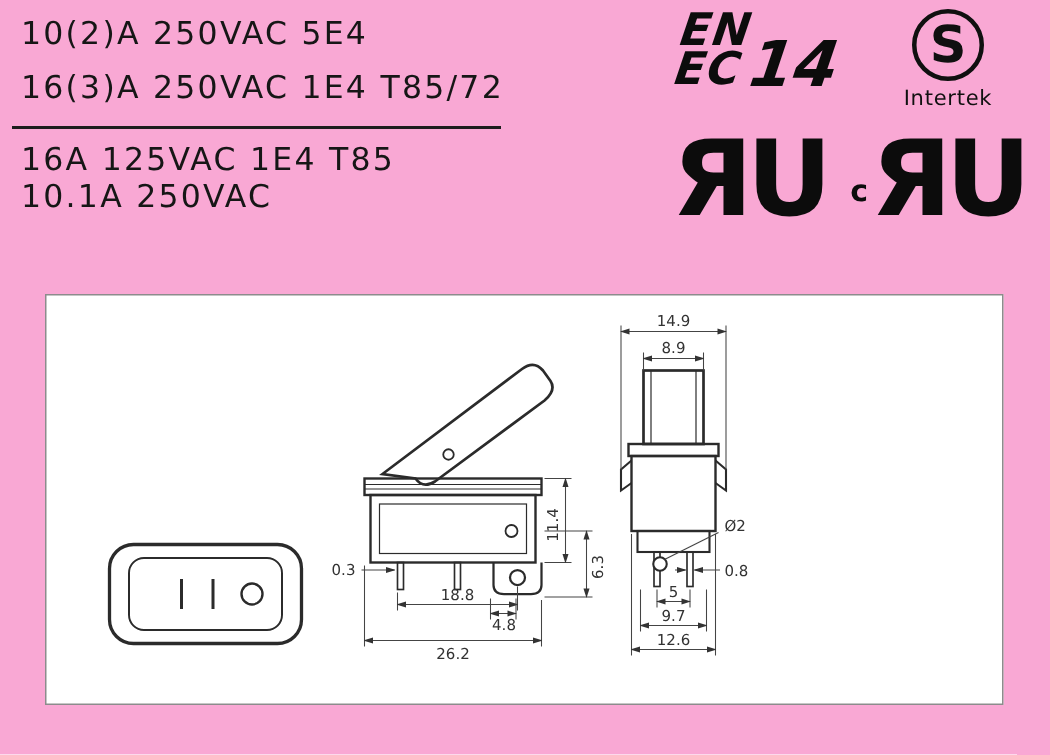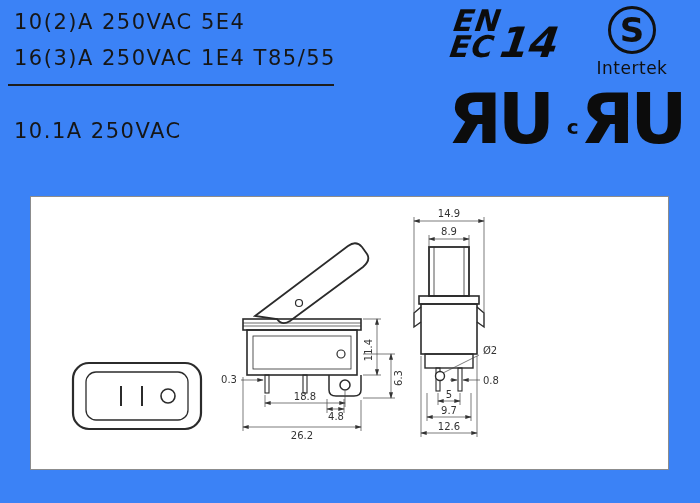--- a/index.html
+++ b/index.html
@@ -3,21 +3,21 @@
 <meta charset="utf-8">
 <style>
   * { margin: 0; padding: 0; box-sizing: border-box; }
   html, body { background: #ffffff; }
   body { font-family: "DejaVu Sans", "Liberation Sans", sans-serif; }
 
   .page {
     position: relative;
     width: 700px;
     height: 503px;
-    background: #3b82f6;
+    background: #f9a8d4;
     overflow: hidden;
   }
 
   
   .rating-line {
     position: absolute;
     left: 14px;
     color: #161616;
     font-size: 21px;
     letter-spacing: 1.5px;
@@ -77,21 +77,21 @@
     height: 48px;
     border: 3px solid #101010;
     border-radius: 50%;
     margin: 0 auto;
     font-size: 34px;
     line-height: 42px;
     font-weight: bold;
     text-align: center;
   }
   .intertek-label {
-    font-size: 17px;
+    font-size: 14px;
     margin-top: 4px;
     letter-spacing: 0.5px;
   }
 
   
   .ul-row {
     position: absolute;
     left: 448px;
     top: 92px;
     display: flex;
@@ -123,22 +123,23 @@
   }
   .drawing-svg { display: block; }
   .drawing-svg text { font-family: "DejaVu Sans", "Liberation Sans", sans-serif; }
 </style>
 </head>
 <body>
 
 <div class="page">
 
   <div class="rating-line r1">10(2)A 250VAC 5E4</div>
-  <div class="rating-line r2">16(3)A 250VAC 1E4 T85/55</div>
+  <div class="rating-line r2">16(3)A 250VAC 1E4 T85/72</div>
   <div class="rating-divider"></div>
+  <div class="rating-line r3">16A 125VAC 1E4 T85</div>
   <div class="rating-line r4">10.1A 250VAC</div>
 
   <div class="enec">
     <div class="enec-letters">
       <span>EN</span>
       <span>EC</span>
     </div>
     <span class="enec-num">14</span>
   </div>
 

